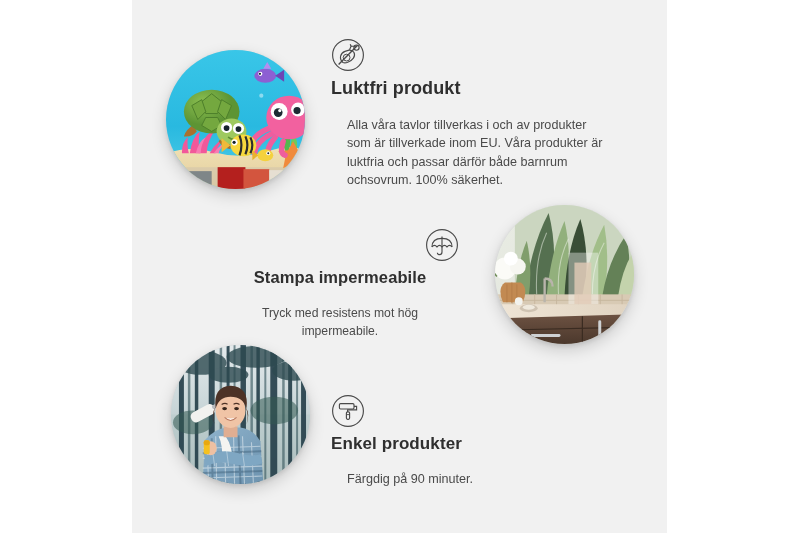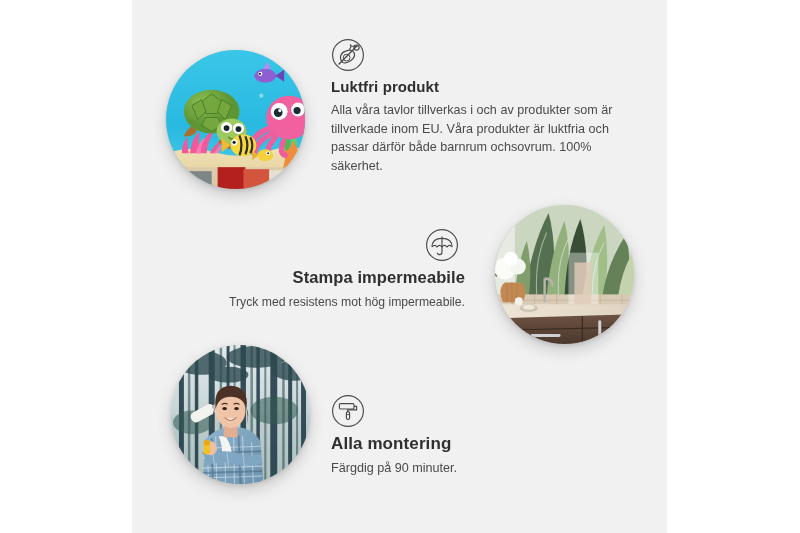--- a/index.html
+++ b/index.html
@@ -43,44 +43,44 @@
   .photo svg { display: block; width: 100%; height: 100%; }
 
   .photo-ocean   { left: 166px; top: 50px;  width: 139px; height: 139px; }
   .photo-bath    { left: 495px; top: 205px; width: 139px; height: 139px; }
   .photo-painter { left: 171px; top: 345px; width: 139px; height: 139px; }
 
   
   .feature { position: absolute; }
 
   .f1 { left: 331px; top: 38px;  width: 290px; text-align: left;   }
-  .f2 { left: 215px; top: 228px; width: 250px; text-align: right; }
+  .f2 { left: 215px; top: 228px; width: 250px; text-align: center; }
   .f3 { left: 331px; top: 394px; width: 250px; text-align: left;   }
 
   .icon-wrap { line-height: 0; margin-bottom: 6px; }
   .f2 .icon-wrap { display: flex; justify-content: flex-end; padding-right: 6px; }
   .icon-wrap svg { display: block; }
   .f2 .icon-wrap svg { display: inline-block; }
 
   .f-title {
-    font-size: 15px;
+    font-size: 18px;
     font-weight: 700;
     color: #2f2f2f;
     letter-spacing: 0.1px;
     margin: 2px 0 5px 0;
     line-height: 1.2;
   }
   .f2 .f-title { font-size: 16.5px; margin-top: 0; }
   .f3 .f-title { font-size: 17px; }
 
   .f-body {
     font-size: 12.6px;
     color: #4a4a4a;
     line-height: 1.48;
-    margin: 0;
+    margin: 16px;
   }
   .f2 .f-body { font-size: 12.2px; }
   .f3 .f-body { font-size: 12.6px; }
 </style>
 </head>
 <body>
 
 <div class="canvas">
 
   <div class="panel"></div>
@@ -429,17 +429,17 @@
         <circle cx="17" cy="17" r="15.4"></circle>
 
         <rect x="8.4" y="9.6" width="14.6" height="5.4" rx="1.2"></rect>
 
         <path d="M23 12.3 l2.6 0 l0 3.6 l-9 0 l0 2"></path>
 
         <rect x="15.4" y="17.9" width="3.2" height="7.4" rx="1.2"></rect>
         <line x1="15.4" y1="20.6" x2="18.6" y2="20.6" stroke-width="0.9"></line>
       </svg>
     </div>
-    <div class="f-title">Alla montering</div>
+    <div class="f-title">Enkel produkter</div>
     <p class="f-body">Färgdig på 90 minuter.</p>
   </div>
 
 </div>
 
 </body></html>

